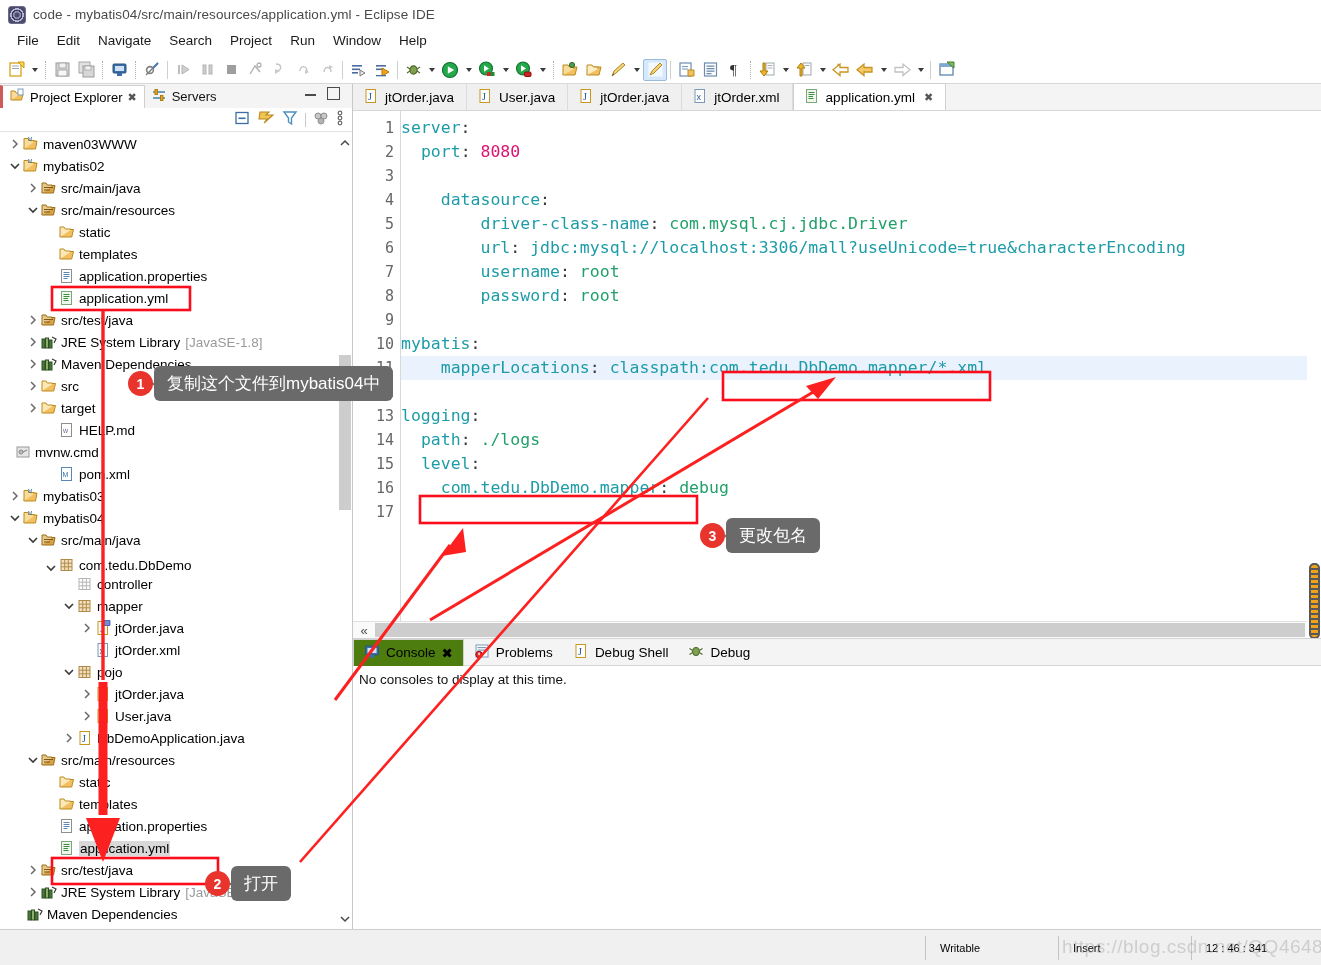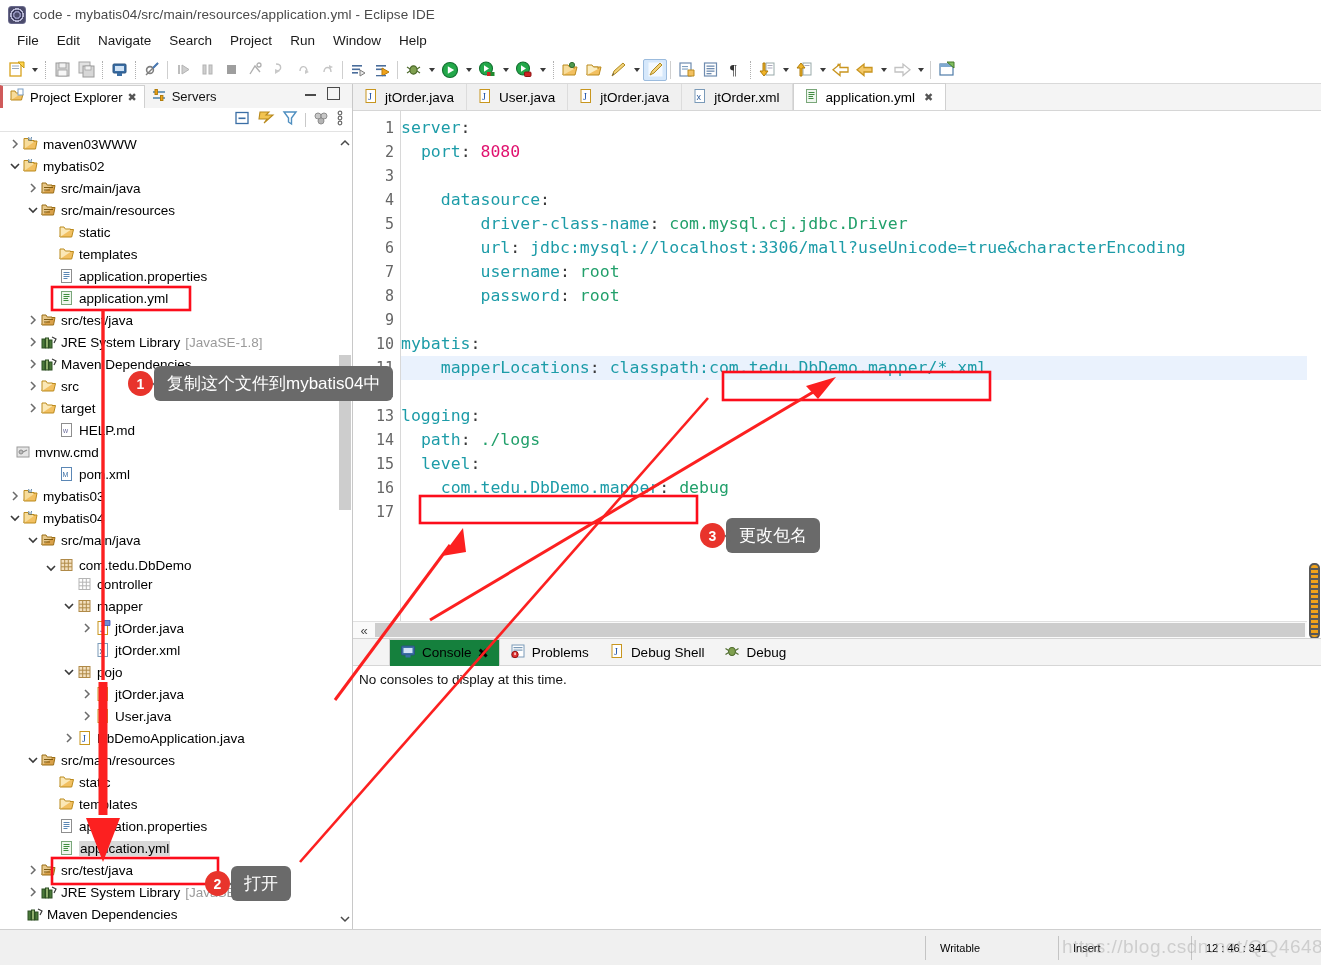--- a/index.html
+++ b/index.html
@@ -95,21 +95,21 @@
   #edVScroll { position:absolute; right:0; top:0; bottom:17px; width:14px; background:#fff; }
   #edVScroll .vthumb { position:absolute; left:2px; width:11px; top:452px; height:76px;
      background:#4f4f4f; border-radius:5px;
      background-image:repeating-linear-gradient(to bottom, #f0a21a 0 3px, #585858 3px 5px);
      border:2px solid #585858; }
 
   
   #console { flex:1; display:flex; flex-direction:column; background:#fff; border-top:1px solid #d3d3d3; min-height:0;}
   #cstabs { height:27px; display:flex; align-items:center; background:#f4f4f4; border-bottom:1px solid #d6d6d6; }
   .ctab { height:26px; display:flex; align-items:center; gap:6px; padding:0 10px; font-size:13.5px; }
-  .ctab.active { background:#15803d; border-top:1px solid #d0d0d0; border-left:1px solid #d0d0d0; border-right:1px solid #d0d0d0; height:27px;margin-left:36px;}
+  .ctab.active { background:#4d7c0f; border-top:1px solid #d0d0d0; border-left:1px solid #d0d0d0; border-right:1px solid #d0d0d0; height:27px;}
   #csbody { flex:1; padding:6px 6px; font-size:13.5px; color:#111; }
 
   
   #status { position:absolute; left:0; right:0; bottom:0; height:36px; background:#f0f0f0;
     border-top:1px solid #cfcfcf; display:flex; align-items:center; font-size:11px; }
   #status .cell { display:flex; align-items:center; height:24px; padding:0 14px; border-left:1px solid #c4c4c4; }
 
   
   #overlay { position:absolute; left:0; top:0; width:1321px; height:965px; pointer-events:none; }
   .callout { position:absolute; display:flex; align-items:center; pointer-events:none; }

